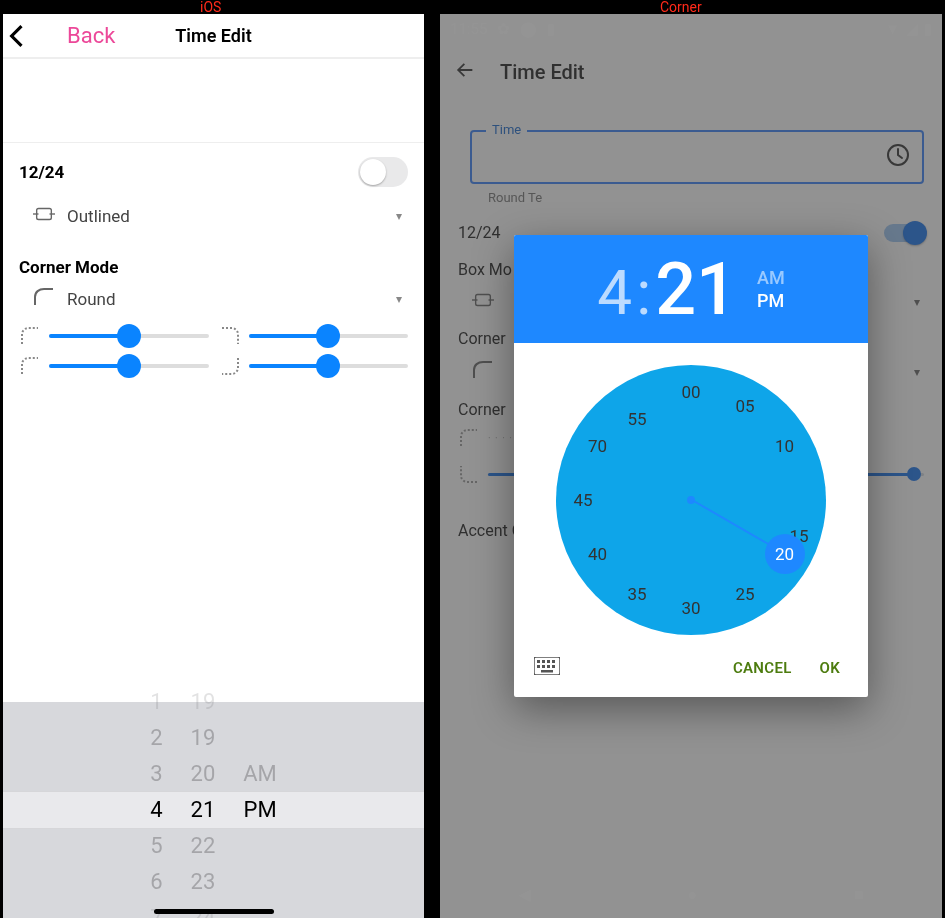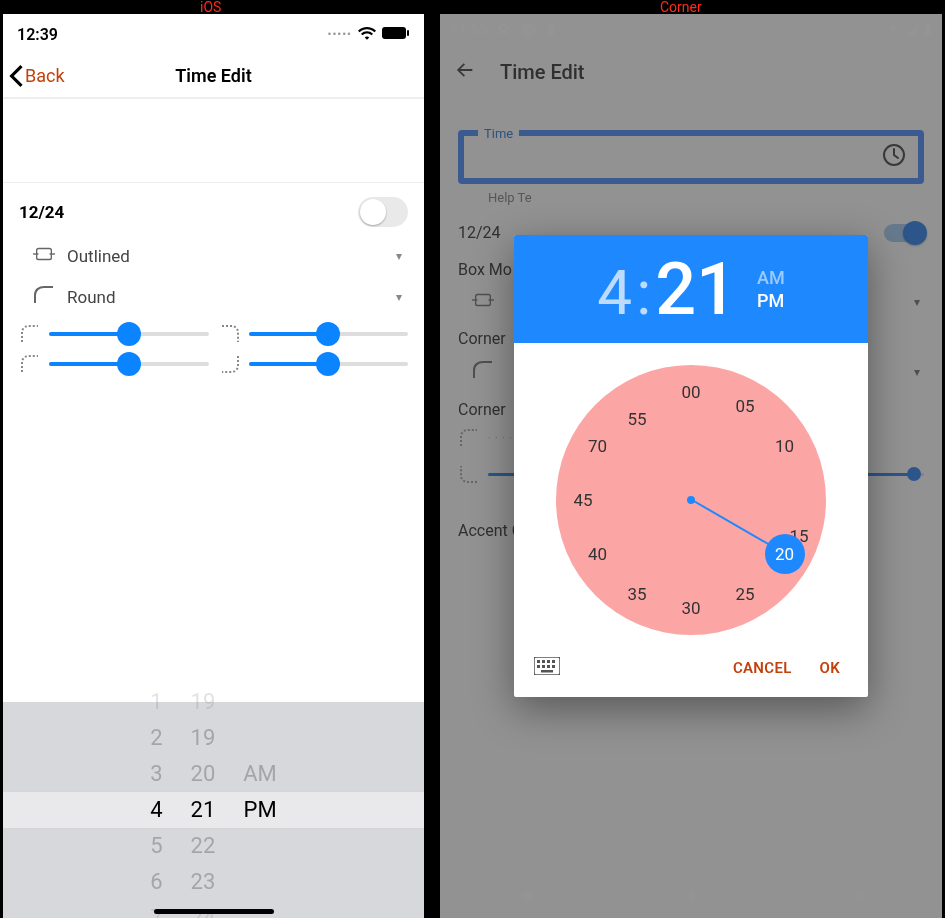--- a/index.html
+++ b/index.html
@@ -17,21 +17,21 @@
   .label-android { left: 660px; }
 
   .phone-ios {
     position:absolute; left:3px; top:14px; width:421px; height:904px;
     background:#fff; overflow:hidden;
   }
   .ios-status { height:40px; display:flex; align-items:center; justify-content:space-between; padding:0 14px; font-size:16px; font-weight:600; }
   .ios-status .right { display:flex; gap:6px; align-items:center; }
   .dots { letter-spacing:1px; color:#999; font-size:11px; }
   .ios-nav { height:44px; display:flex; align-items:center; position:relative; border-bottom:1px solid #eee; box-shadow:0 1px 0 #eee; }
-  .ios-back { display:flex; align-items:center; color:#c2410c; font-size:18px; padding-left:6px; }
+  .ios-back { display:flex; align-items:center; color:#ec4899; font-size:22px; padding-left:6px;gap:42px; }
   .ios-back svg { margin-right:2px; }
   .ios-title { position:absolute; left:0; right:0; text-align:center; font-size:18px; font-weight:600; }
   .ios-body { padding:0; }
   .ios-gap { height:56px; }
   .ios-field-wrap { padding:0 16px; }
   .ios-field {
     border:2px solid #1976ff; border-radius:4px; height:54px;
     display:flex; align-items:center; padding:0 12px;
     justify-content:space-between; font-size:17px;
   }
@@ -77,22 +77,22 @@
   .android-inner { width:100%; height:100%; position:relative; }
   .android-status { height:30px; display:flex; align-items:center; justify-content:space-between; padding:0 10px; color:#fff; font-size:15px; background:transparent; position:relative; z-index:5;}
   .android-status .left { display:flex; align-items:center; gap:10px; }
   .android-status .right { display:flex; align-items:center; gap:6px; }
   .android-nav { height:56px; display:flex; align-items:center; padding:0 14px; gap:24px; }
   .android-nav .arrow { color:#333; }
   .android-title { font-size:20px; font-weight:500; color:#222; }
   .android-body { padding-top:30px; }
   .and-field-wrap { padding:0 18px; position:relative; }
   .and-field {
-    border:6px solid #3b82f6; border-radius:4px; height:54px; position:relative;
-    display:flex; align-items:center; justify-content:flex-end; padding:0 12px;
+    border:2px solid #3b82f6; border-radius:4px; height:54px; position:relative;
+    display:flex; align-items:center; justify-content:flex-end; padding:0 12px;margin-left:12px;
   }
   .and-field .float-label {
     position:absolute; top:-10px; left:14px; background:#fafafa; padding:0 6px;
     color:#1e6acc; font-size:13px;
   }
   .and-help { font-size:13px; color:#777; margin:6px 0 0 30px;}
   .and-row { padding:18px 18px; display:flex; align-items:center; justify-content:space-between; }
   .and-lbl { font-size:16px; color:#222; }
   .and-switch-on { width:40px; height:18px; background:#9cc3ef; border-radius:9px; position:relative; }
   .and-switch-on::after { content:""; position:absolute; right:-3px; top:-3px; width:24px; height:24px; background:#1a73e8; border-radius:50%; box-shadow:0 1px 2px rgba(0,0,0,.3); }
@@ -116,58 +116,45 @@
     overflow:hidden;
   }
   .dlg-header { background:#1e88ff; height:108px; display:flex; align-items:center; justify-content:center; gap:10px; color:#fff; }
   .big-time { display:flex; align-items:baseline; gap:4px; }
   .big-h { font-size:62px; opacity:.7; font-weight:400;}
   .big-colon { font-size:62px; opacity:.7; font-weight:400;}
   .big-m { font-size:72px; font-weight:500; }
   .ampm { display:flex; flex-direction:column; margin-left:10px; font-size:18px; font-weight:500; gap:2px;}
   .ampm .dim { opacity:.55; }
   .clock-face {
-    width:270px; height:270px; background:#fca5a5; border-radius:50%;
+    width:270px; height:270px; background:#0ea5e9; border-radius:50%;
     margin:22px auto 10px; position:relative;
   }
   .clock-num {
     position:absolute; width:34px; height:34px; display:flex; align-items:center; justify-content:center;
     font-size:17px; color:#333; transform:translate(-50%,-50%);
   }
   .clock-center { position:absolute; left:50%; top:50%; width:8px; height:8px; background:#1e88ff; border-radius:50%; transform:translate(-50%,-50%); }
   .clock-hand { position:absolute; left:50%; top:50%; width:2px; height:100px; background:#1e88ff; transform-origin:top center; }
   .clock-knob {
     position:absolute; width:40px; height:40px; background:#1e88ff; border-radius:50%;
     transform:translate(-50%,-50%); display:flex; align-items:center; justify-content:center;
     color:#fff; font-size:17px;
   }
   .dlg-actions { display:flex; align-items:center; padding:6px 14px 12px; }
   .kbd-ic { margin-right:auto; color:#555; padding:4px 6px;}
-  .dlg-btn { color:#c2410c; font-weight:600; font-size:15px; padding:8px 14px; letter-spacing:.3px;}
+  .dlg-btn { color:#4d7c0f; font-weight:600; font-size:15px; padding:8px 14px; letter-spacing:.3px;}
 </style>
 </head>
 <body>
 
 <div class="label-top label-ios">iOS</div>
 <div class="label-top label-android">Corner</div>
 
 <div class="phone-ios">
-  <div class="ios-status">
-    <span>12:39</span>
-    <span class="right">
-      <span class="dots">•••••</span>
-      <span><svg width="18" height="14" viewBox="0 0 24 18">
-            <path d="M12 18l-3-3c1.6-1.6 4.4-1.6 6 0l-3 3zm-6-6l-2-2c4.4-4.4 11.6-4.4 16 0l-2 2c-3.3-3.3-8.7-3.3-12 0zm-4-4L0 6c6.6-6.6 17.4-6.6 24 0l-2 2c-5.5-5.5-14.5-5.5-20 0z" fill="#000"></path>
-          </svg></span>
-      <span><svg width="28" height="14" viewBox="0 0 28 14">
-            <rect x="0" y="1" width="24" height="12" rx="3" fill="#000"></rect>
-            <rect x="25" y="4" width="2" height="6" rx="1" fill="#000"></rect>
-          </svg></span>
-    </span>
-  </div>
   <div class="ios-nav">
     <div class="ios-back">
       <svg width="14" height="22" viewBox="0 0 12 20">
           <path d="M10 0L0 10l10 10 2-2-8-8 8-8z" fill="#000"></path>
         </svg>
       <span>Back</span>
     </div>
     <div class="ios-title">Time Edit</div>
   </div>
   <div class="ios-body">
@@ -181,20 +168,21 @@
       <span class="dd-icon">
         <svg width="22" height="18" viewBox="0 0 24 18">
             <rect x="4" y="3" width="16" height="12" rx="2" fill="none" stroke="#666" stroke-width="1.5"></rect>
             <line x1="0" y1="9" x2="6" y2="9" stroke="#666" stroke-width="1.5"></line>
             <line x1="18" y1="9" x2="24" y2="9" stroke="#666" stroke-width="1.5"></line>
           </svg>
       </span>
       <span>Outlined</span>
       <span class="caret">▾</span>
     </div>
+    <div class="section-title">Corner Mode</div>
     <div class="dropdown-row">
       <span class="dd-icon">
         <svg width="22" height="20" viewBox="0 0 22 20">
             <path d="M2 18V10c0-5 4-8 9-8h9" fill="none" stroke="#666" stroke-width="2"></path>
           </svg>
       </span>
       <span>Round</span>
       <span class="caret">▾</span>
     </div>
     <div class="sliders">
@@ -299,21 +287,21 @@
       <div class="and-field-wrap">
         <div class="and-field">
           <span class="float-label">Time</span>
           <span>
             <svg width="24" height="24" viewBox="0 0 24 24">
                 <circle cx="12" cy="12" r="10" fill="none" stroke="#333" stroke-width="2"></circle>
                 <path d="M12 6v6l4 3" fill="none" stroke="#333" stroke-width="2" stroke-linecap="round"></path>
               </svg>
           </span>
         </div>
-        <div class="and-help">Help Te</div>
+        <div class="and-help">Round Te</div>
       </div>
       <div class="and-row">
         <span class="and-lbl">12/24</span>
         <span class="and-switch-on"></span>
       </div>
       <div class="and-sec">Box Mo</div>
       <div class="and-dd">
         <span style="margin-right:10px;">
           <svg width="22" height="18" viewBox="0 0 24 18">
               <rect x="4" y="3" width="16" height="12" rx="2" fill="none" stroke="#666" stroke-width="1.5"></rect>

